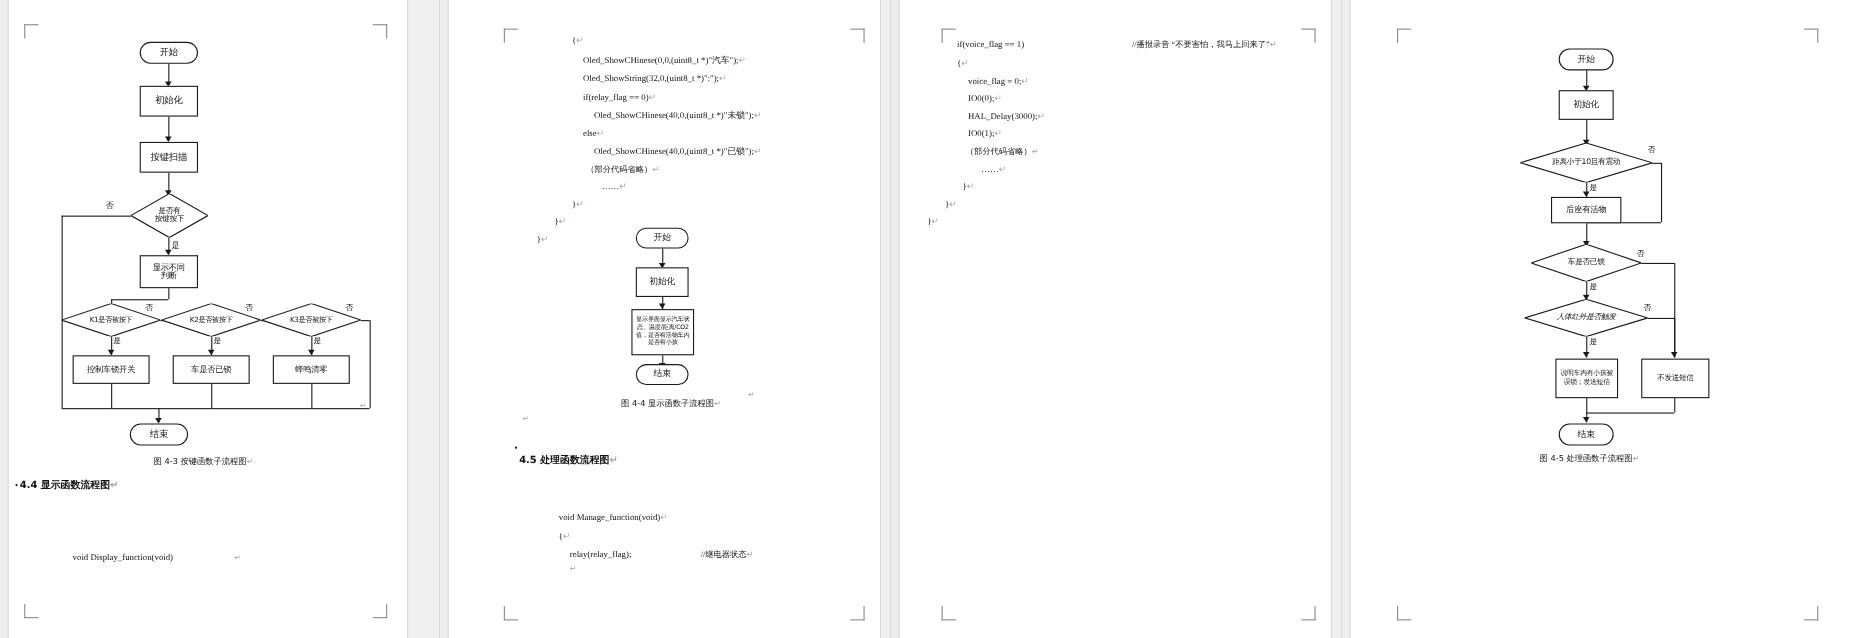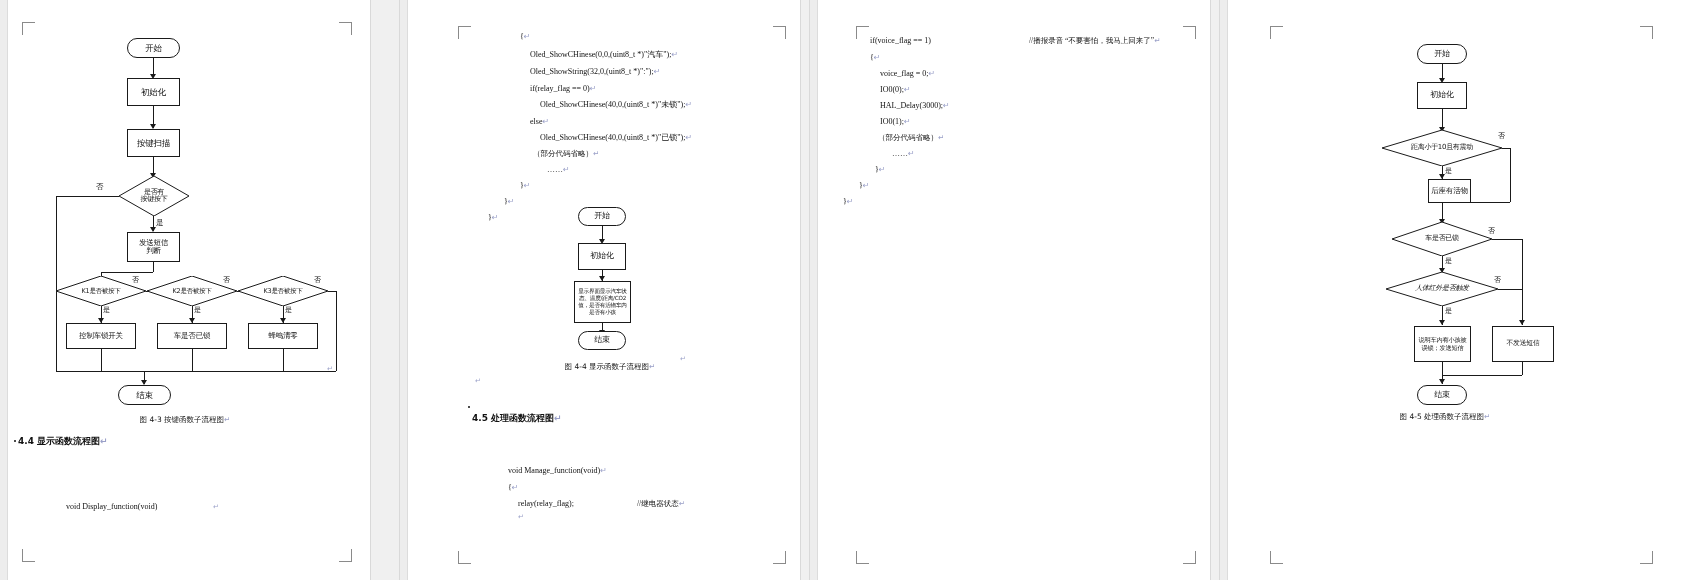--- a/index.html
+++ b/index.html
@@ -155,21 +155,21 @@
       <div class="yn" style="left:96px;top:183px;font-size:7.5px;">否</div>
       <div class="yn" style="left:156px;top:219px;font-size:7.5px;">是</div>
 
       <div class="ln h" style="left:56px;top:196px;width:63px;"></div>
       <div class="ln v" style="left:56px;top:196px;height:175px;"></div>
 
       <div class="ln v" style="left:153px;top:216px;height:15px;"></div>
       <div class="arrow-d" style="left:150px;top:227px;"></div>
 
       <div class="node proc" style="left:127px;top:232px;width:53px;height:30px;font-size:7.5px;">
-        <span style="white-space:pre-line;">发送短信
+        <span style="white-space:pre-line;">显示不同
 判断</span>
       </div>
 
       <div class="ln v" style="left:153px;top:262px;height:10px;"></div>
       <div class="ln h" style="left:101px;top:272px;width:52px;"></div>
       <div class="ln v" style="left:101px;top:272px;height:9px;"></div>
       <div class="arrow-d" style="left:98px;top:278px;"></div>
 
       <div class="dia-wrap" style="left:56px;top:276px;width:90px;height:30px;">
         <svg class="dia-shape" viewBox="0 0 90 30" preserveAspectRatio="none">
@@ -361,21 +361,21 @@
       <div class="yn" style="left:278px;top:133px;font-size:7px;">否</div>
       <div class="yn" style="left:225px;top:168px;font-size:7px;">是</div>
 
       <div class="ln h" style="left:282px;top:148px;width:8px;"></div>
       <div class="ln v" style="left:290px;top:148px;height:54px;"></div>
       <div class="ln h" style="left:222px;top:202px;width:68px;"></div>
 
       <div class="ln v" style="left:222px;top:166px;height:13px;"></div>
       <div class="arrow-d" style="left:219px;top:174px;"></div>
 
-      <div class="node proc" style="left:190px;top:179px;width:43px;height:24px;font-size:7.5px;margin-left:18px;">后座有活物</div>
+      <div class="node proc" style="left:190px;top:179px;width:64px;height:24px;font-size:7.5px;">后座有活物</div>
 
       <div class="ln v" style="left:222px;top:203px;height:20px;"></div>
       <div class="arrow-d" style="left:219px;top:219px;"></div>
 
       <div class="dia-wrap" style="left:172px;top:222px;width:100px;height:34px;">
         <svg class="dia-shape" viewBox="0 0 100 34" preserveAspectRatio="none">
           <polygon points="50,0 100,17 50,34 0,17" fill="#fff" stroke="#1a1a1a" stroke-width="1"></polygon>
         </svg>
         <div class="dia-label" style="font-size:7px;">车是否已锁</div>
       </div>

